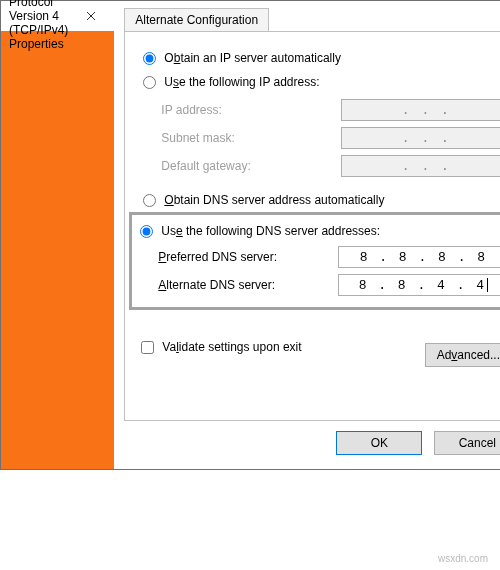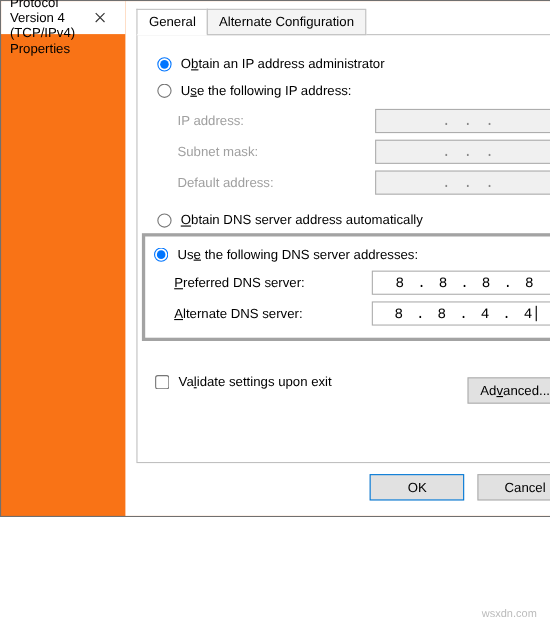--- a/index.html
+++ b/index.html
@@ -177,46 +177,45 @@
     <div class="close-btn">
       <svg width="10" height="10" viewBox="0 0 10 10">
           <path d="M1 1 L9 9 M9 1 L1 9" stroke="currentColor" stroke-width="1"></path>
         </svg>
     </div>
   </div>
 
   <div class="client">
 
     <div class="tabstrip">
-      <div class="tab">General</div>
       <div class="tab inactive">Alternate Configuration</div>
     </div>
 
     <div class="tabpanel">
 
       <label class="radio-row">
         <input type="radio" name="ipmode" checked="" style="">
-        <span><span>O</span><span class="underline-key">b</span><span>tain an IP address administrator</span></span>
+        <span><span>O</span><span class="underline-key">b</span><span>tain an IP server automatically</span></span>
       </label>
       <label class="radio-row">
         <input type="radio" name="ipmode" style="">
         <span><span>U</span><span class="underline-key">s</span><span>e the following IP address:</span></span>
       </label>
 
       <div class="field-grid">
         <div class="field-row">
           <span class="field-label disabled">IP address:</span>
           <div class="ip-input disabled-dots">.       .       .</div>
         </div>
         <div class="field-row">
           <span class="field-label disabled">Subnet mask:</span>
           <div class="ip-input disabled-dots">.       .       .</div>
         </div>
         <div class="field-row">
-          <span class="field-label disabled">Default address:</span>
+          <span class="field-label disabled">Default gateway:</span>
           <div class="ip-input disabled-dots">.       .       .</div>
         </div>
       </div>
 
       <label class="radio-row">
         <input type="radio" name="dnsmode" style="">
         <span><span class="underline-key">O</span><span>btain DNS server address automatically</span></span>
       </label>
 
       <div class="highlight-box">

